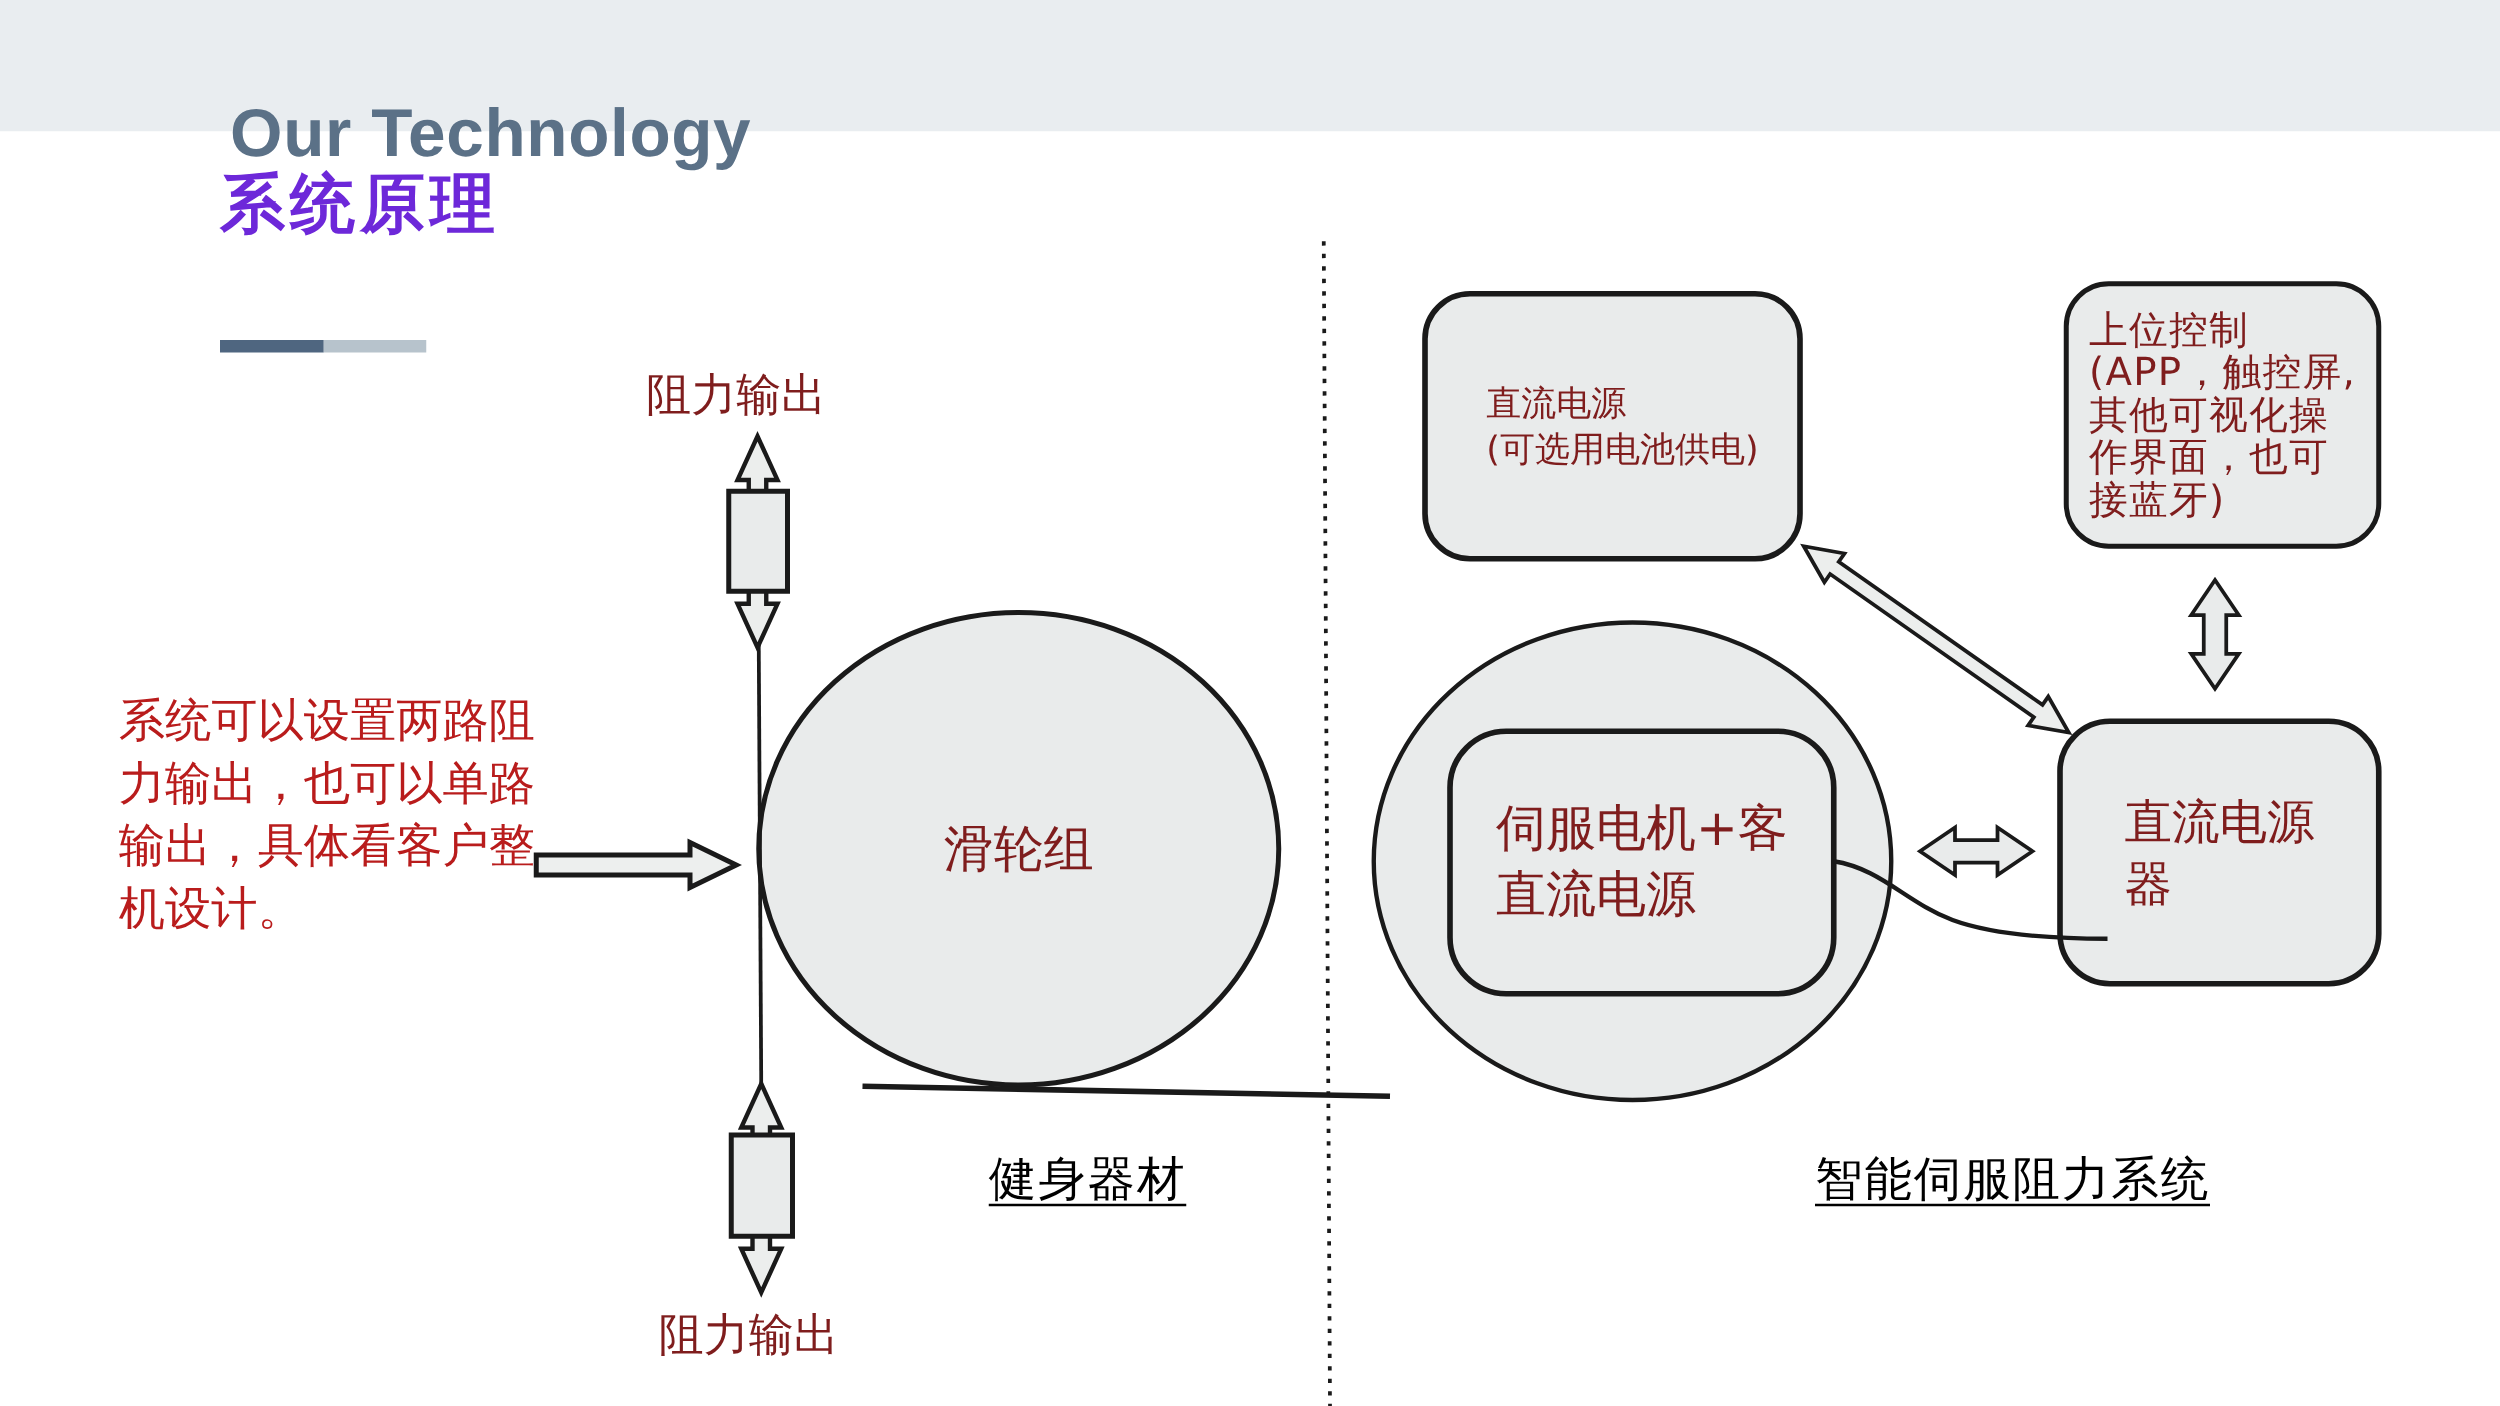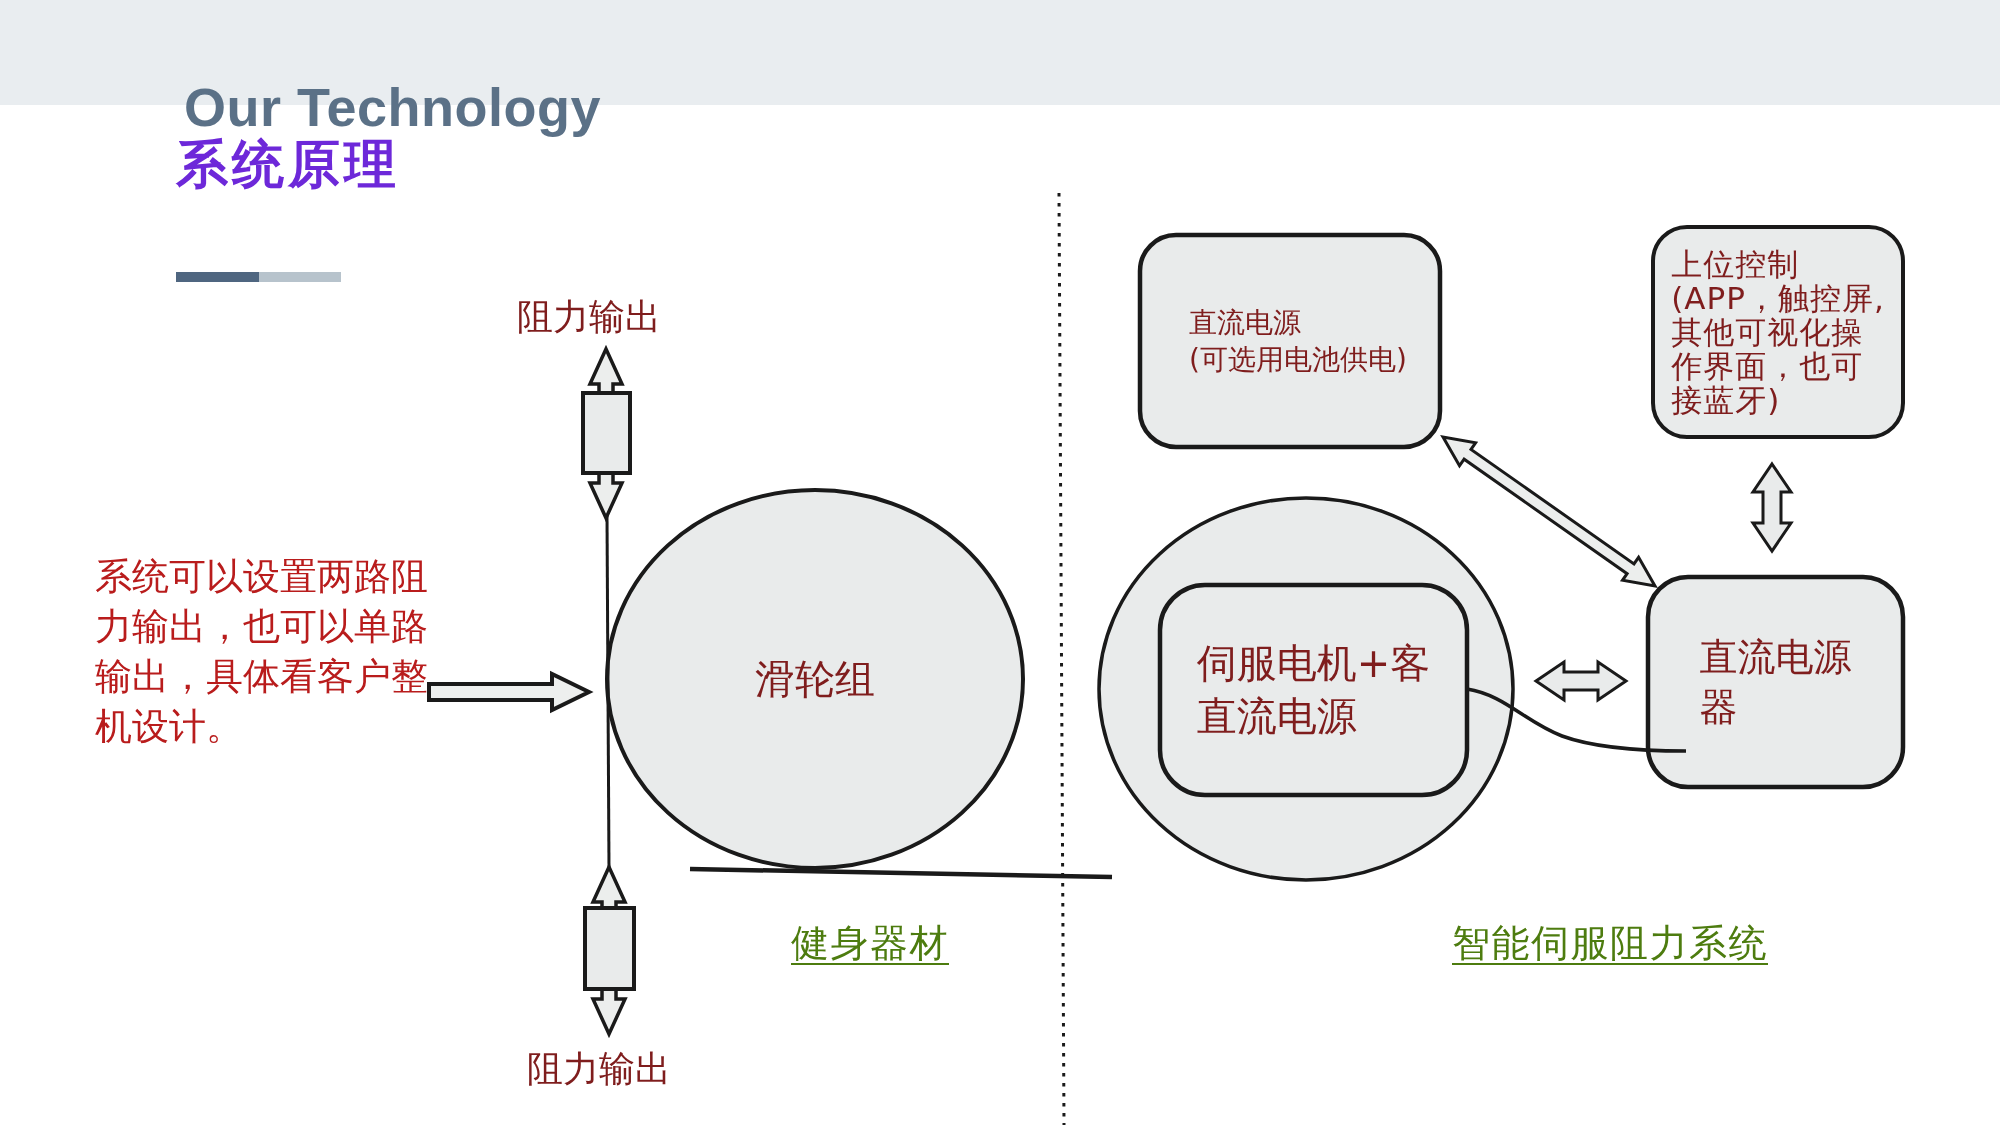--- a/index.html
+++ b/index.html
@@ -20,21 +20,21 @@
   .res-top{left:517px;top:297px;}
   .res-bottom{left:527px;top:1049px;}
   .shape-text{position:absolute;display:flex;align-items:center;justify-content:center;
               text-align:left;color:#7f1d1d;white-space:pre-line;font-family:"DejaVu Sans",sans-serif;}
   .pulley-text{left:607px;top:490px;width:416px;height:378px;font-size:40px;}
   .power-text{left:1148px;top:235px;width:300px;height:212px;font-size:28px;line-height:37px;}
   .host-text{left:1653px;top:227px;width:250px;height:210px;font-size:31px;line-height:34px;letter-spacing:1px;}
   .motor-text{left:1160px;top:585px;width:307px;height:210px;font-size:40px;line-height:53px;}
   .controller-text{left:1648px;top:577px;width:255px;height:210px;font-size:38px;line-height:50px;}
   .link{position:absolute;font-family:"DejaVu Serif","Liberation Serif",serif;font-size:38px;
-        color:#4d7c0f;text-decoration:underline;text-underline-offset:7px;
+        color:#000000;text-decoration:underline;text-underline-offset:7px;
         text-decoration-thickness:2px;letter-spacing:1.5px;cursor:pointer;}
   .link-left{left:791px;top:918px;}
   .link-right{left:1452px;top:918px;}
   svg.diagram{position:absolute;left:0;top:0;}
 </style>
 </head>
 <body>
 
 <div class="slide">
   <div class="band"></div>

